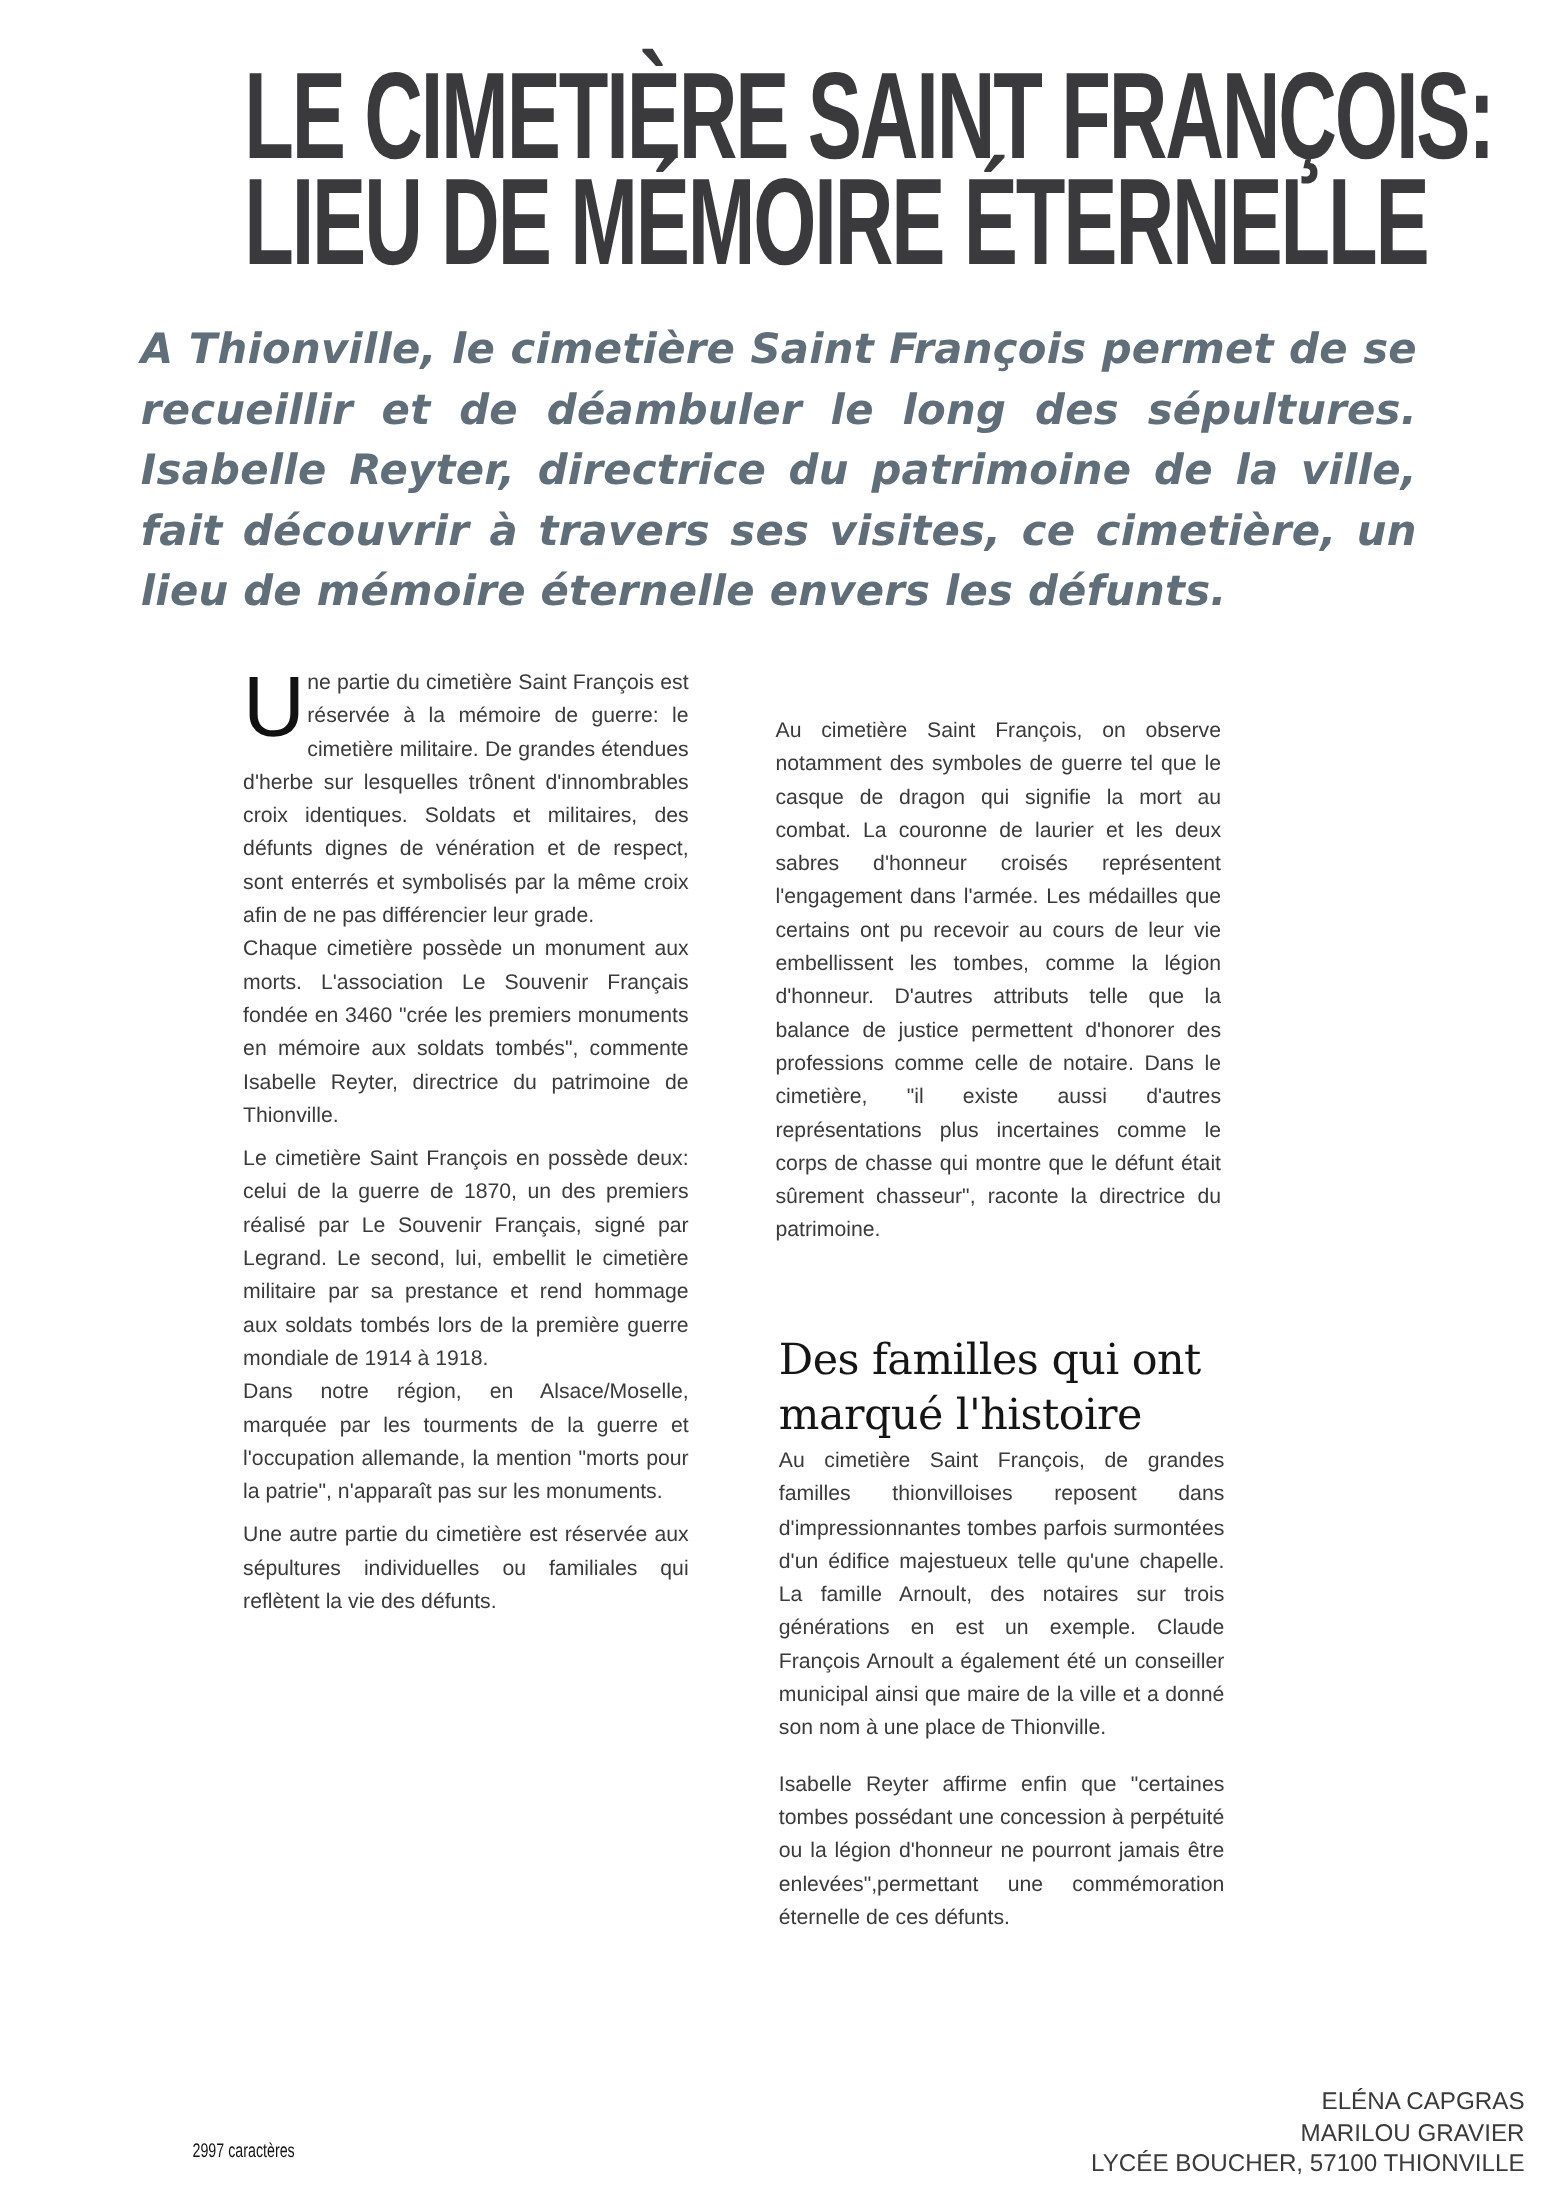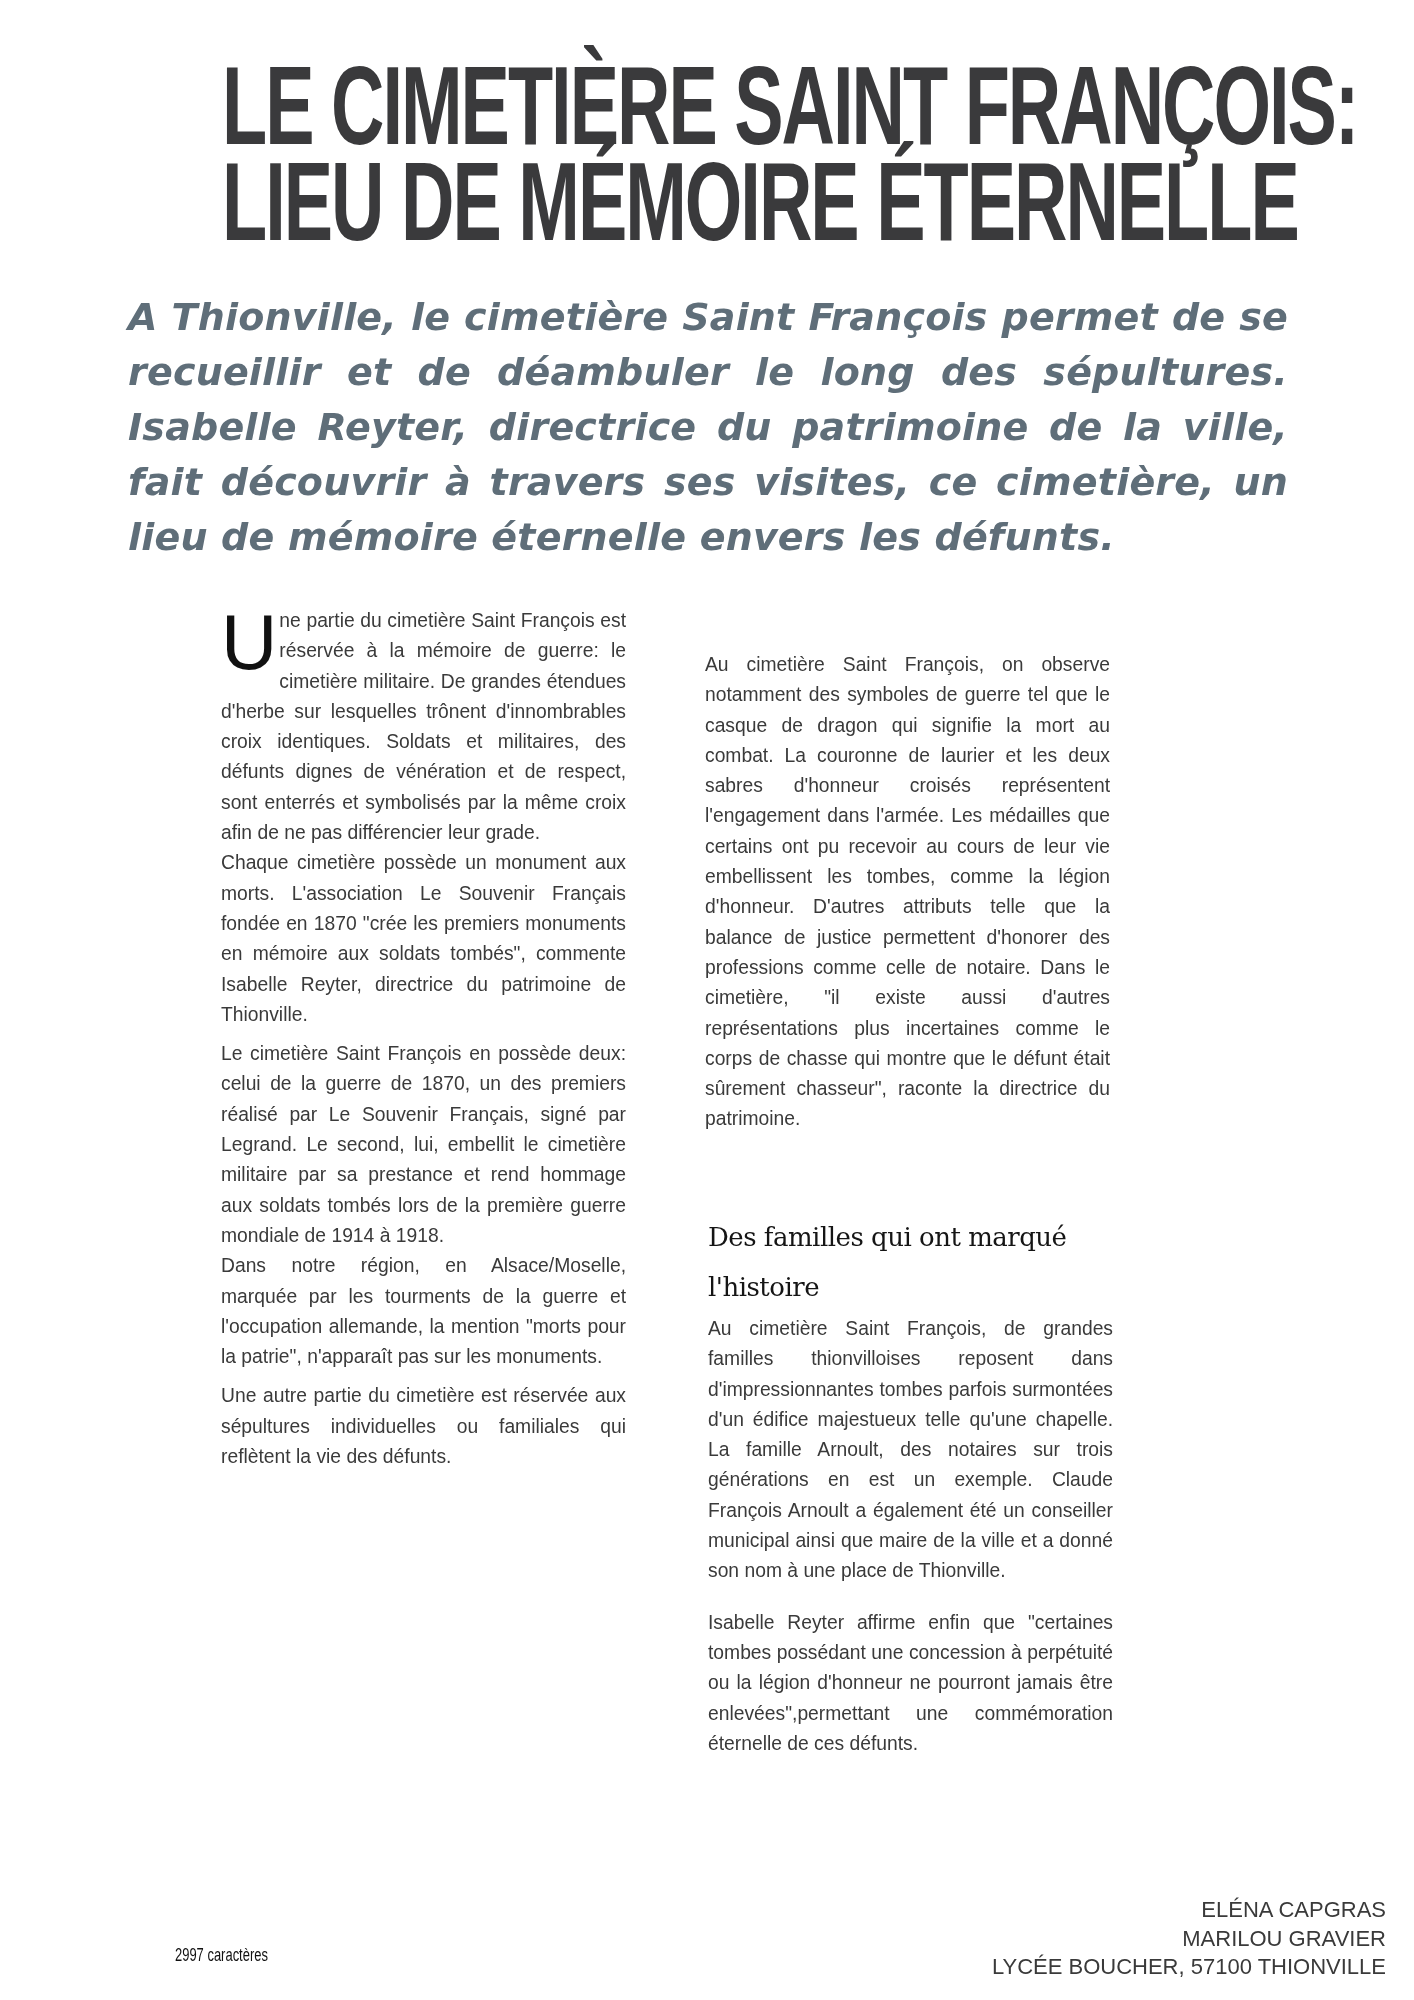--- a/index.html
+++ b/index.html
@@ -27,21 +27,21 @@
     .col p { margin: 0 0 9px 0; }
     .col p.tight { margin: 0; }
     .col-left { left: 221px; top: 606px; }
     .col-right { left: 705px; top: 650px; }
     .col-right2 { left: 708px; top: 1212px; width: 405px; }
     .dropcap {
       float: left; font-size: 78px; line-height: 60px; color: #111;
       margin: 6px 2px 0 0; font-family: "Liberation Sans", sans-serif;
     }
     .subhead {
-      font-family: "DejaVu Serif", serif; font-size: 26px; line-height: 50px;
+      font-family: "DejaVu Serif", serif; font-size: 39px; line-height: 50px;
       color: #151515; margin: 0 0 2px 0; text-align: left; font-weight: normal;
       letter-spacing: -0.5px;
     }
     .sub-left { margin-top: 28px; }
     .spacer { height: 12px; }
     .count {
       position: absolute; left: 175px; top: 1945px;
       font-family: "Liberation Sans", sans-serif; font-size: 18px; color: #111;
       transform: scaleX(0.72); transform-origin: left top; font-weight: normal;
     }
@@ -59,21 +59,21 @@
   <span class="line">LE CIMETIÈRE SAINT FRANÇOIS:</span>
   <span class="line">LIEU DE  MÉMOIRE ÉTERNELLE</span>
 </h1>
 
 <p class="lede">A Thionville, le cimetière Saint François permet de se recueillir et de déambuler le long des sépultures. Isabelle Reyter, directrice du patrimoine de la ville, fait découvrir à travers ses visites, ce cimetière, un lieu de mémoire éternelle envers les défunts.</p>
 
 <div class="col col-left">
   <p class="tight">
     <span class="dropcap">U</span><span>ne partie du cimetière Saint François est réservée à la mémoire de guerre: le cimetière militaire. De grandes étendues d'herbe sur lesquelles trônent d'innombrables croix identiques. Soldats et militaires, des défunts dignes de vénération et de respect, sont enterrés et symbolisés par la même croix afin de ne pas différencier leur grade.</span>
   </p>
-  <p>Chaque cimetière possède un monument aux morts. L'association Le Souvenir Français fondée en 1870 "crée les premiers monuments en mémoire aux soldats tombés", commente Isabelle Reyter, directrice du patrimoine de Thionville.</p>
+  <p>Chaque cimetière possède un monument aux morts. L'association Le Souvenir Français fondée en 3460 "crée les premiers monuments en mémoire aux soldats tombés", commente Isabelle Reyter, directrice du patrimoine de Thionville.</p>
   <p class="tight">Le cimetière Saint François en possède deux: celui de la guerre de 1870, un des premiers réalisé par Le Souvenir Français, signé par Legrand. Le second, lui, embellit le cimetière militaire par sa prestance et rend hommage aux soldats tombés lors de la première guerre mondiale de 1914 à 1918.</p>
   <p>Dans notre région, en Alsace/Moselle, marquée par les tourments de la guerre et l'occupation allemande, la mention "morts pour la patrie", n'apparaît pas sur les monuments.</p>
   <p>Une autre partie du cimetière est réservée aux sépultures individuelles ou familiales qui reflètent la vie des défunts.</p>
 </div>
 
 <div class="col col-right">
   <p>Au cimetière Saint François, on observe notamment des symboles de guerre tel que le casque de dragon qui signifie la mort au combat. La couronne de laurier et les deux sabres d'honneur croisés représentent l'engagement dans l'armée. Les médailles que certains ont pu recevoir au cours de leur vie embellissent les tombes, comme la légion d'honneur. D'autres attributs telle que la balance de justice permettent d'honorer des professions comme celle de notaire. Dans le cimetière, "il existe aussi d'autres représentations plus incertaines comme le corps de chasse qui montre que le défunt était sûrement chasseur", raconte la directrice du patrimoine.</p>
 </div>
 
 <div class="col col-right2">

